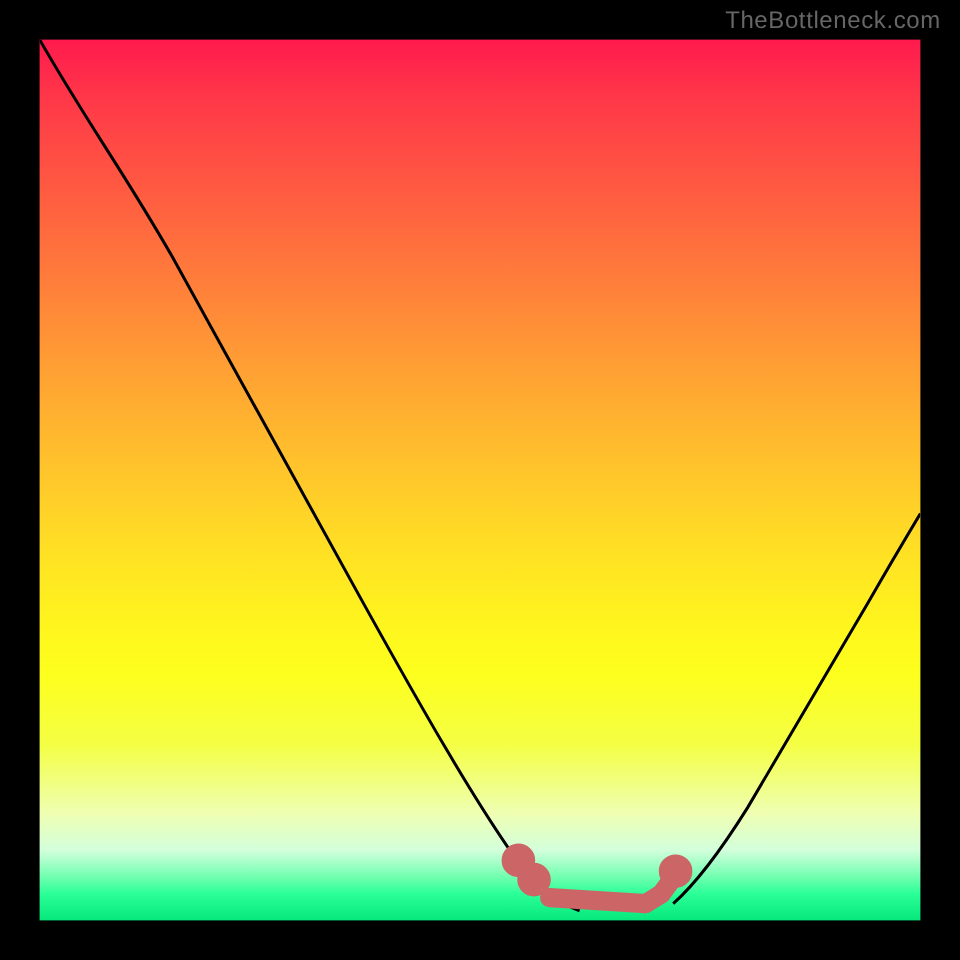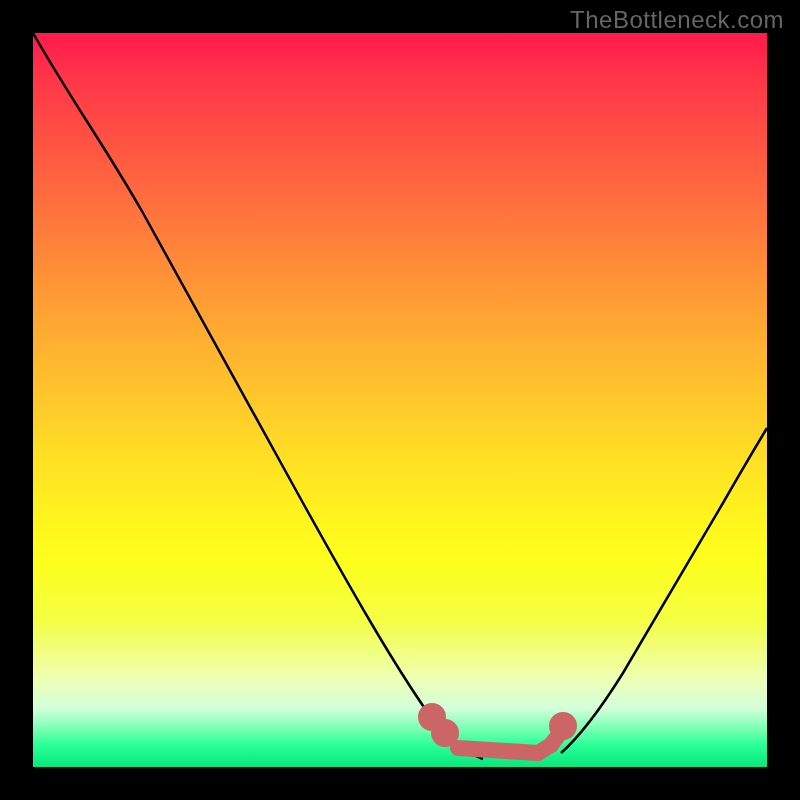--- a/index.html
+++ b/index.html
@@ -42,21 +42,21 @@
       #2bff97 97%,
       #06e87b 100%
     );
     overflow: hidden;
   }
   .watermark {
     position: absolute;
     right: 16px;
     top: 6px;
     color: #666;
-    font-size: 24px;
+    font-size: 20px;
     font-weight: 500;
     letter-spacing: 0.5px;
     user-select: none;
   }
   svg.curves {
     position: absolute;
     left: 0;
     top: 0;
     width: 734px;
     height: 734px;

